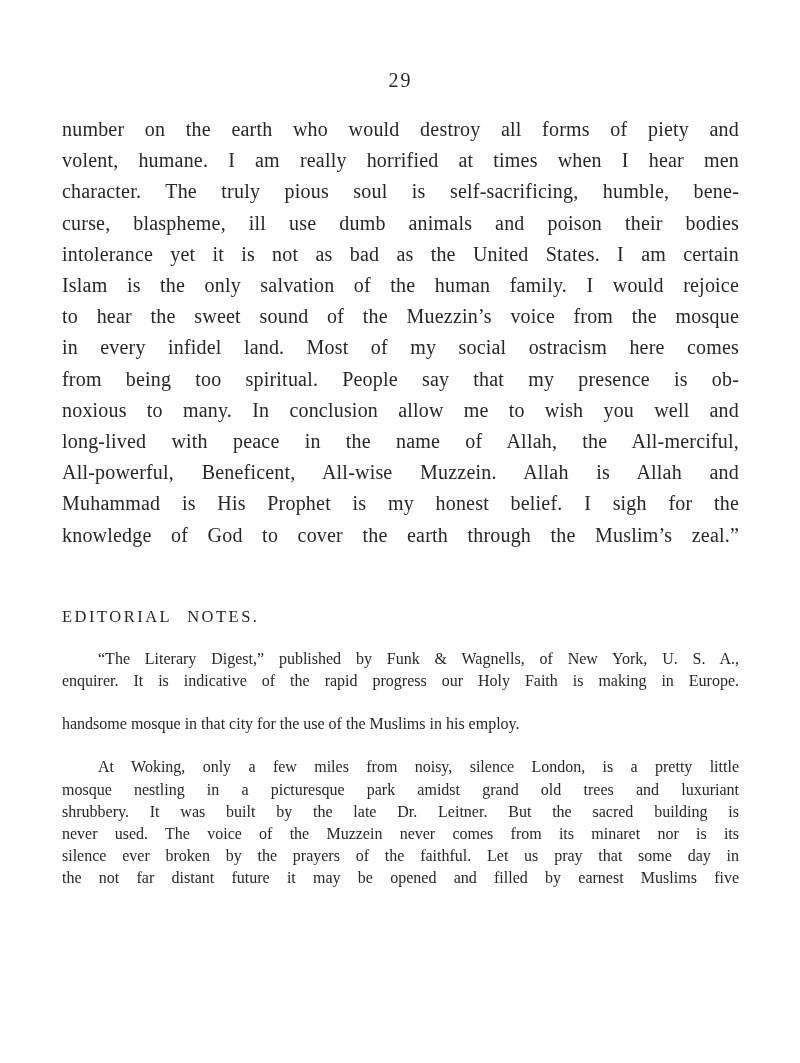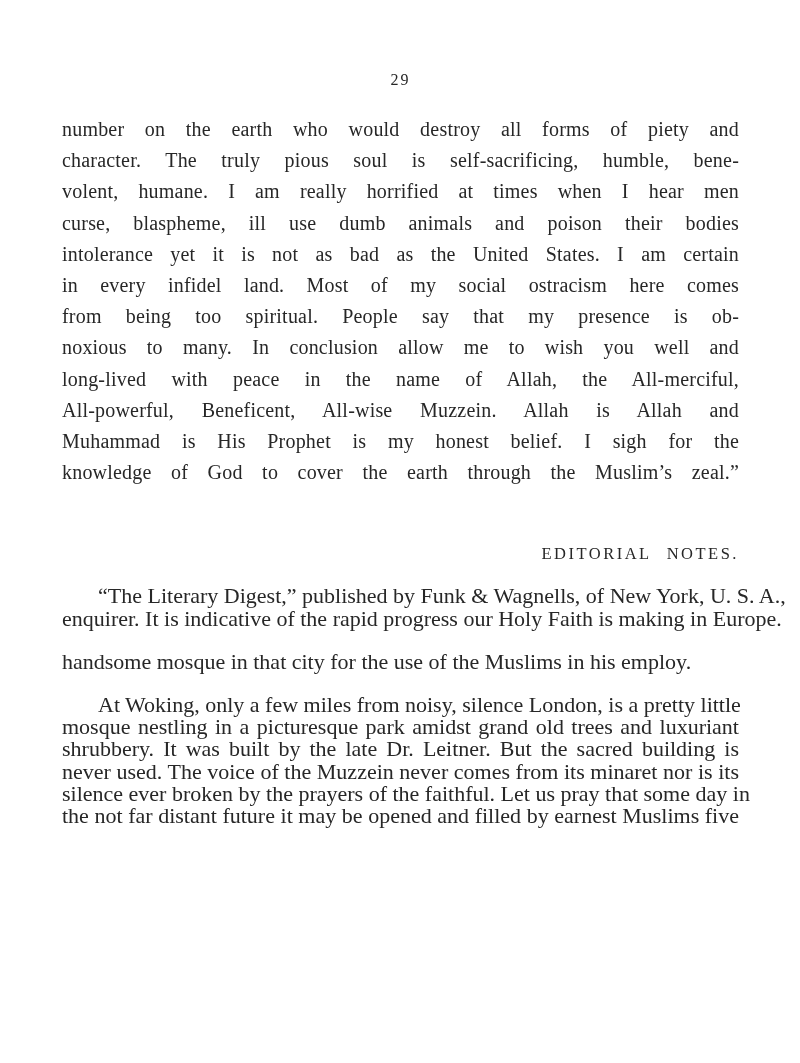--- a/index.html
+++ b/index.html
@@ -16,69 +16,71 @@
   }
   .page {
     box-sizing: border-box;
     width: 800px;
     height: 1063px;
     padding: 68px 61px 0 62px;
     background: #ffffff;
   }
   .page-number {
     text-align: center;
-    font-size: 16px;
+    font-size: 20px;
     letter-spacing: 2px;
     line-height: 24px;
   }
   .letter {
     margin-top: 22px;
     font-size: 20px;
     line-height: 31.2px;
     letter-spacing: 0.2px;
   }
   .line {
     text-align: justify;
     text-align-last: justify;
     white-space: nowrap;
   }
   .line.natural {
     text-align-last: left;
   }
   .notes-heading {
     margin-top: 56px;
-    text-align: right;
+    text-align: left;
     font-size: 16.5px;
     letter-spacing: 2.5px;
     word-spacing: 9px;
     line-height: 20px;
   }
   .notes {
-    font-size: 22px;
+    font-size: 16px;
     line-height: 22.2px;
   }
   .para {
     margin-top: 21px;
   }
   .notes .line.indent {
     text-indent: 36px;
   }
 </style>
 </head>
 <body>
 
 <div class="page">
   <div class="page-number">29</div>
 
   <div class="letter">
       <div class="line">number on the earth who would destroy all forms of piety and</div>
+      <div class="line">volent, humane. I am really horrified at times when I hear men</div>
       <div class="line">character. The truly pious soul is self-sacrificing, humble, bene-</div>
-      <div class="line">volent, humane. I am really horrified at times when I hear men</div>
       <div class="line">curse, blaspheme, ill use dumb animals and poison their bodies</div>
       <div class="line">intolerance yet it is not as bad as the United States. I am certain</div>
+      <div class="line">Islam is the only salvation of the human family. I would rejoice</div>
+      <div class="line">to hear the sweet sound of the Muezzin’s voice from the mosque</div>
       <div class="line">in every infidel land. Most of my social ostracism here comes</div>
       <div class="line">from being too spiritual. People say that my presence is ob-</div>
       <div class="line">noxious to many. In conclusion allow me to wish you well and</div>
       <div class="line">long-lived with peace in the name of Allah, the All-merciful,</div>
       <div class="line">All-powerful, Beneficent, All-wise Muzzein. Allah is Allah and</div>
       <div class="line">Muhammad is His Prophet is my honest belief. I sigh for the</div>
       <div class="line">knowledge of God to cover the earth through the Muslim’s zeal.”</div>
     </div>
 
   <div class="notes-heading">EDITORIAL NOTES.</div>

